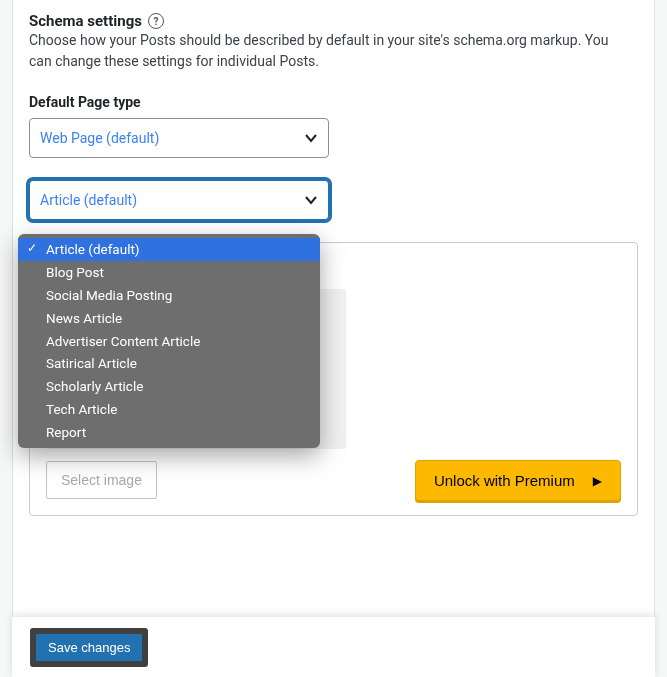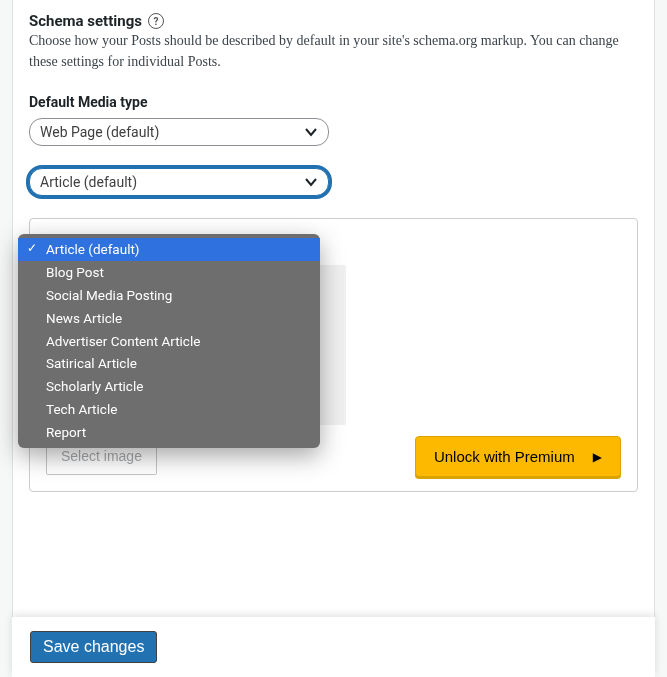--- a/index.html
+++ b/index.html
@@ -40,41 +40,40 @@
     font-size: 10px;
     color: #555;
     font-weight: 700;
   }
   .desc {
     color: #3c434a;
     font-size: 14px;
     line-height: 1.5;
     margin-bottom: 22px;
     max-width: 600px;
-    font-family: Liberation Serif, serif;
   }
   .field-label {
     font-weight: 700;
     font-size: 14px;
     margin-bottom: 8px;
   }
   .select-wrap {
     position: relative;
     width: 300px;
     margin-bottom: 22px;
   }
   .select-box {
     width: 100%;
-    height: 28px;
+    height: 40px;
     border: 1px solid #8c8f94;
-    border-radius: 13px;
+    border-radius: 4px;
     background: #fff;
     padding: 0 34px 0 10px;
     font-size: 14px;
-    color: #404040;
+    color: #3b82f6;
     text-align: left;
     display: flex;
     align-items: center;
     cursor: pointer;
   }
   .select-box.focused {
     box-shadow: 0 0 0 3px #2271b1;
     border-color: #2271b1;
   }
   .chevron {
@@ -171,40 +170,40 @@
     height: 60px;
     background: #fff;
     box-shadow: 0 -2px 8px rgba(0,0,0,0.12);
     display: flex;
     align-items: center;
     padding: 0 18px;
     z-index: 50;
   }
   .save-btn {
     background: #2271b1;
-    border: 1px solid #404040;
+    border: 6px solid #404040;
     color: #fff;
-    font-size: 16px;
+    font-size: 13px;
     padding: 6px 12px;
     border-radius: 3px;
     cursor: pointer;
   }
 </style>
 </head>
 <body>
 
 <div class="outer">
   <div class="content">
     <div class="section-title">
       <span>Schema settings</span>
       <span class="help-icon">?</span>
     </div>
     <p class="desc">Choose how your Posts should be described by default in your site's schema.org markup. You can change these settings for individual Posts.</p>
 
-    <div class="field-label">Default Media type</div>
+    <div class="field-label">Default Page type</div>
     <div class="select-wrap">
       <div class="select-box">
         <span>Web Page (default)</span>
       </div>
       <span class="chevron">
         <svg width="16" height="16" viewBox="0 0 16 16">
             <path d="M3 5l5 6 5-6" fill="none" stroke="#1d2327" stroke-width="2"></path>
           </svg>
       </span>
     </div>

